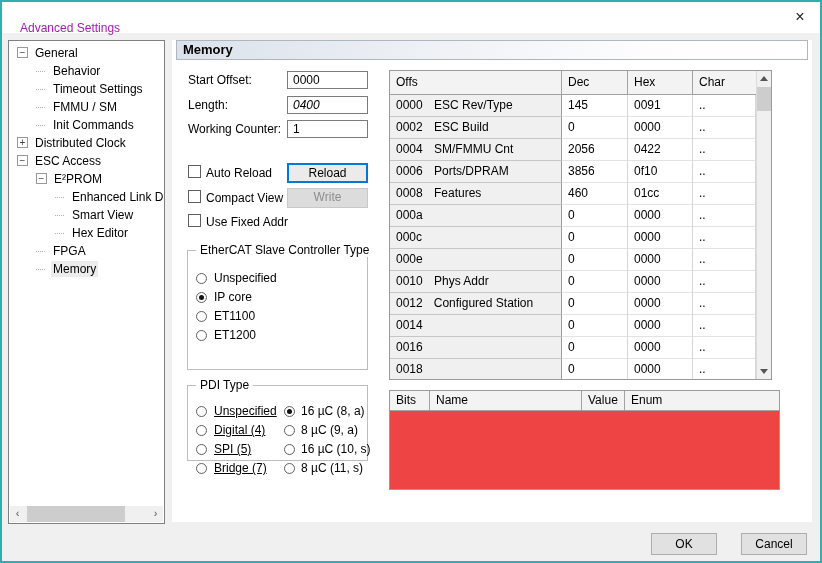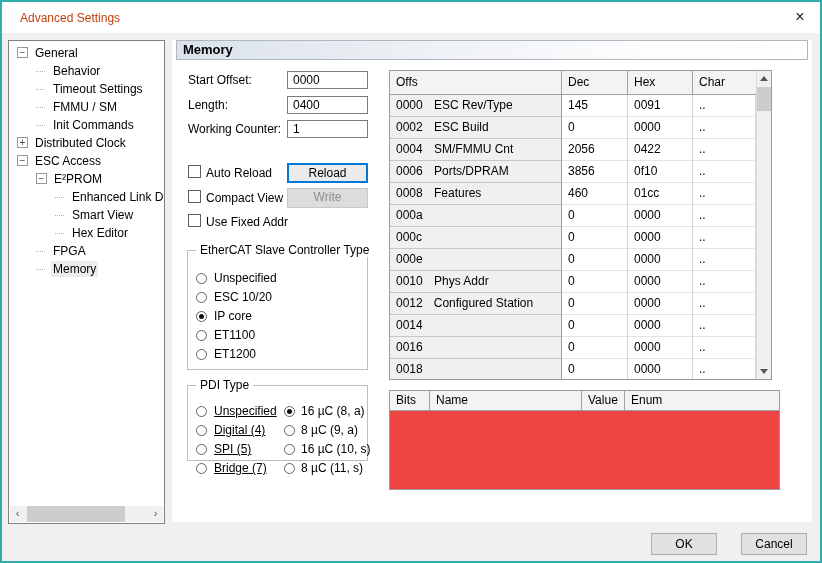--- a/index.html
+++ b/index.html
@@ -5,21 +5,21 @@
   * { box-sizing: border-box; }
   html,body { margin:0; padding:0; background:#fff; }
   .window {
     position:relative; width:822px; height:563px;
     border:2px solid #31adad; background:#f0f0f0;
     font-family:"Liberation Sans", sans-serif; font-size:12px; color:#000;
     overflow:hidden;
   }
   
   .titlebar { position:absolute; left:0; top:0; width:818px; height:31px; background:#ffffff; }
-  .title { position:absolute; left:18px; top:9px; font-size:12px; color:#c2410c; white-space:nowrap; }
+  .title { position:absolute; left:18px; top:19px; font-size:12px; color:#a21caf; white-space:nowrap; }
   .close { position:absolute; right:10px; top:5px; width:20px; height:20px; text-align:center; line-height:20px; font-size:16px; color:#222; cursor:default; }
   
   .tree {
     position:absolute; left:6px; top:38px; width:157px; height:484px;
     background:#fff; border:1px solid #7f7f7f; overflow:hidden;
   }
   .tree-items { position:absolute; left:0; top:3px; right:0; }
   .tree-item { height:18px; line-height:18px; white-space:nowrap; }
   .tree-item.lvl0 { padding-left:8px; }
   .tree-item.lvl1 { padding-left:27px; }
@@ -43,21 +43,21 @@
     background:linear-gradient(to right,#dbe2eb 0%,#eef1f5 40%,#fdfdfe 75%,#ffffff 100%);
     border:1px solid #aeb6bf; font-weight:bold; font-size:13px; line-height:18px; padding-left:6px;
   }
   .flabel { position:absolute; left:16px; white-space:nowrap; }
   .finput {
     position:absolute; left:115px; width:81px; height:18px;
     border:1px solid #7a7a7a; font-family:"Liberation Sans",sans-serif; font-size:12px;
     padding:0 0 0 5px; background:#fff; outline:none;
   }
   #lbl-start { top:33px; } #inp-start { top:31px; }
-  #lbl-length { top:58px;text-align:center; } #inp-length { top:56px; }
+  #lbl-length { top:58px;text-align:center; } #inp-length { top:56px;font-style:italic; }
   #lbl-wc { top:82px; } #inp-wc { top:80px; }
   .cb { position:absolute; left:16px; width:13px; height:13px; border:1px solid #5f5f5f; background:#fff; }
   .cb-label { position:absolute; left:34px; white-space:nowrap; }
   #cb1 { top:125px; } #cb1-label { top:126px; }
   #cb2 { top:150px; } #cb2-label { top:151px; }
   #cb3 { top:174px; } #cb3-label { top:175px; }
   .btn { position:absolute; left:115px; width:81px; height:20px; text-align:center; line-height:17px; font-size:12px; }
   #reload-btn { top:123px; background:#ebebeb; border:2px solid #0078d7; color:#000; }
   #write-btn { top:148px; background:#dcdcdc; border:1px solid #c8c8c8; color:#8d8d8d; }
   
@@ -149,21 +149,20 @@
     <span class="cb-label" id="cb2-label">Compact View</span>
     <div class="btn" id="write-btn">Write</div>
 
     <span class="cb" id="cb3"></span>
     <span class="cb-label" id="cb3-label">Use Fixed Addr</span>
 
     <div class="groupbox" id="esc-group">
       <span class="group-title">EtherCAT Slave Controller Type</span>
       <div id="esc-radios">
           <div class="radio-row"><span class="radio-dot"></span><span>Unspecified</span></div>
-          <div class="radio-row"><span class="radio-dot"></span><span>ESC 10/20</span></div>
           <div class="radio-row"><span class="radio-dot sel"></span><span>IP core</span></div>
           <div class="radio-row"><span class="radio-dot"></span><span>ET1100</span></div>
           <div class="radio-row"><span class="radio-dot"></span><span>ET1200</span></div>
         </div>
     </div>
 
     <div class="groupbox" id="pdi-group">
       <span class="group-title">PDI Type</span>
       <div id="pdi-radios">
           <div class="radio-row"><span><span class="radio-dot"></span><span>Unspecified</span></span><span class="pdi-right"><span class="radio-dot sel"></span><span>16 µC (8, a)</span></span></div>

